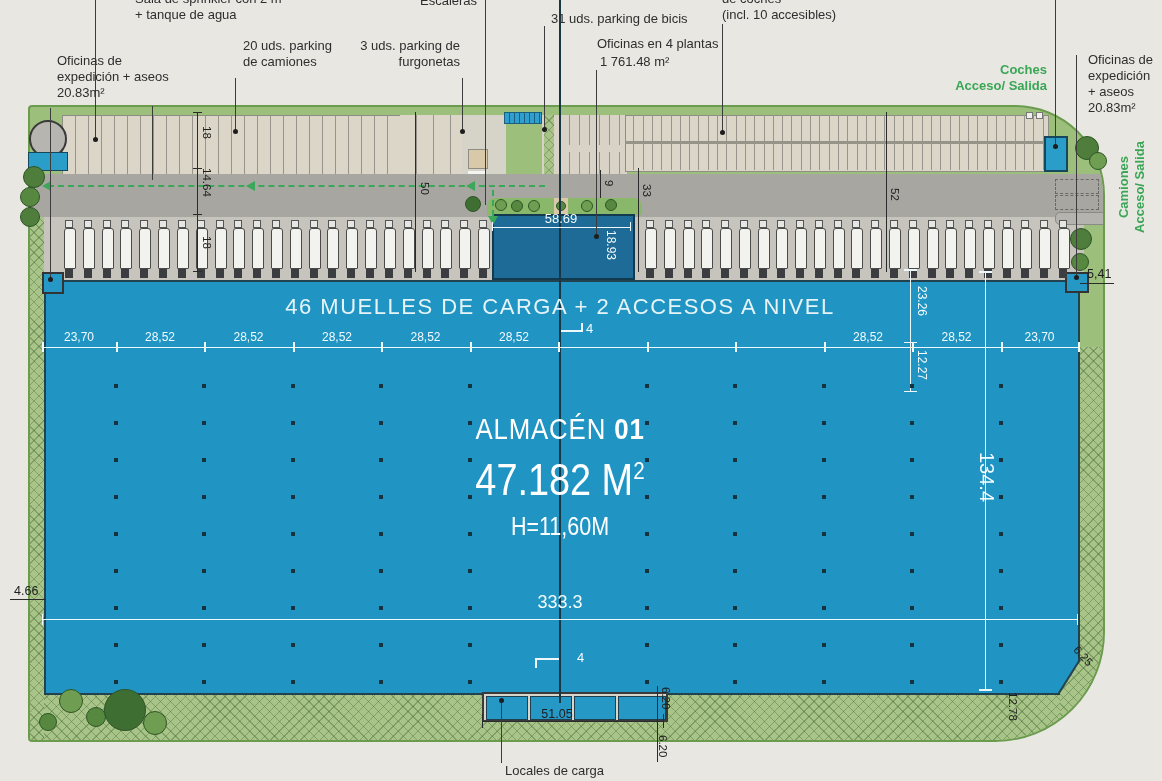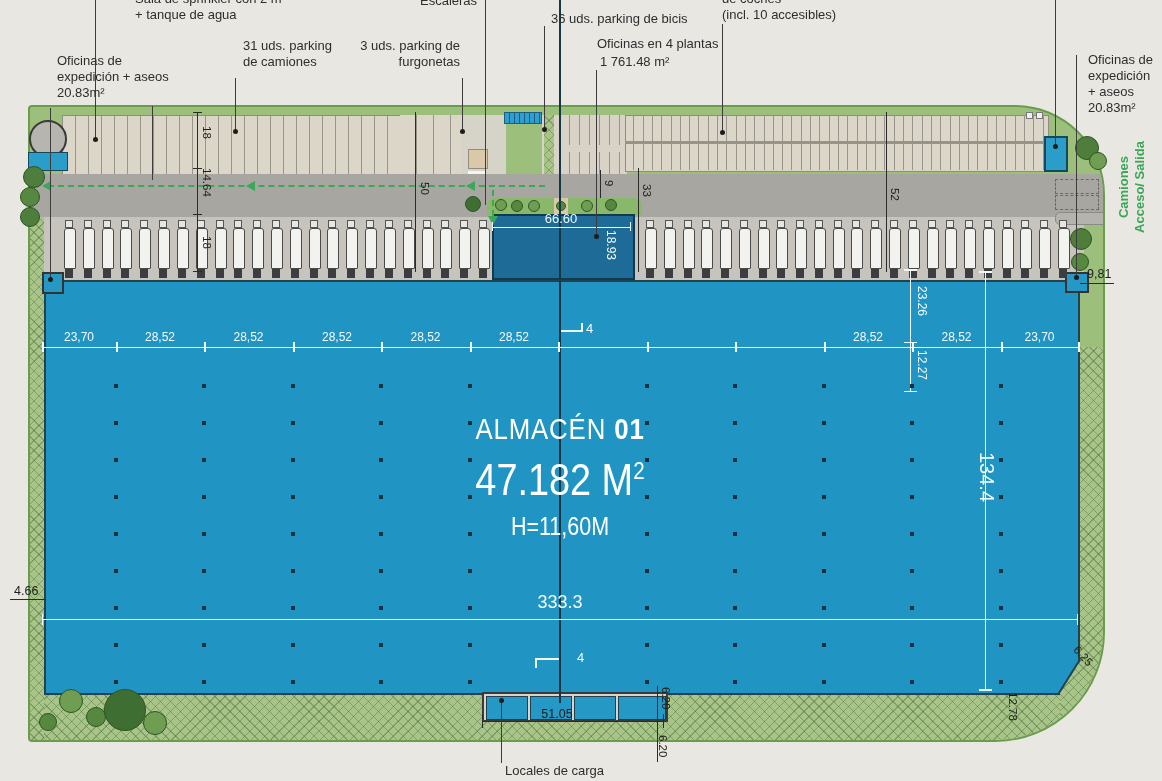--- a/index.html
+++ b/index.html
@@ -108,31 +108,32 @@
 
   <div class="cl" style="left:559px;top:0;height:703px"></div>
 
   <div class="wline" style="left:561px;top:330px;width:22px;height:2px;z-index:6"></div>
   <div class="wline" style="left:581px;top:323px;width:2px;height:9px;z-index:6"></div>
   <div class="dimw" style="left:586px;top:321px;font-size:13px">4</div>
   <div class="wline" style="left:535px;top:658px;width:24px;height:2px;z-index:6"></div>
   <div class="wline" style="left:535px;top:658px;width:2px;height:10px;z-index:6"></div>
   <div class="dimw" style="left:577px;top:650px;font-size:13px">4</div>
 
+  <div class="bigtxt" style="left:230px;top:294px;width:660px;font-size:22px;letter-spacing:1.5px;color:#e6f4f8">46 MUELLES DE CARGA + 2 ACCESOS A NIVEL</div>
   <div class="bigtxt cond" style="left:410px;top:412px;width:300px;font-size:30px;letter-spacing:1px">
     <span>ALMACÉN</span>
     <b>01</b>
   </div>
   <div class="bigtxt cond" style="left:410px;top:455px;width:300px;font-size:44px">
     <span>47.182 M</span><sup style="font-size:24px">2</sup>
   </div>
   <div class="bigtxt cond" style="left:410px;top:512px;width:300px;font-size:25px">H=11,60M</div>
 
   <div class="wline" style="left:42px;top:347px;width:1036px;height:1px"></div>
-  <div class="dimw" style="left:531px;top:211px;width:60px;text-align:center;font-size:13px">66.60</div>
+  <div class="dimw" style="left:531px;top:211px;width:60px;text-align:center;font-size:13px">58.69</div>
   <div class="wline" style="left:492px;top:227px;width:138px;height:1px"></div>
   <div class="wline" style="left:492px;top:222px;width:1px;height:9px"></div>
   <div class="wline" style="left:630px;top:222px;width:1px;height:9px"></div>
   <div class="dimw vert" style="left:604px;top:230px">18.93</div>
   <div class="wline" style="left:910px;top:270px;width:1px;height:122px"></div>
   <div class="wline" style="left:904px;top:269px;width:13px;height:2px"></div>
   <div class="wline" style="left:904px;top:342px;width:13px;height:1px"></div>
   <div class="wline" style="left:904px;top:391px;width:13px;height:1px"></div>
   <div class="dimw vert" style="left:915px;top:286px">23.26</div>
   <div class="dimw vert" style="left:915px;top:350px">12.27</div>
@@ -154,21 +155,21 @@
   <div class="dimk vert" style="left:201px;top:168px">14.64</div>
   <div class="dimk vert" style="left:201px;top:236px">18</div>
   <div class="kline" style="left:415px;top:112px;width:1px;height:160px"></div>
   <div class="dimk vert" style="left:419px;top:182px">50</div>
   <div class="kline" style="left:600px;top:170px;width:1px;height:28px"></div>
   <div class="dimk vert" style="left:603px;top:180px">9</div>
   <div class="kline" style="left:638px;top:168px;width:1px;height:104px"></div>
   <div class="dimk vert" style="left:641px;top:184px">33</div>
   <div class="kline" style="left:886px;top:112px;width:1px;height:160px"></div>
   <div class="dimk vert" style="left:889px;top:188px">52</div>
-  <div class="dimk" style="left:1087px;top:267px;font-size:12.5px">9,81</div>
+  <div class="dimk" style="left:1087px;top:267px;font-size:12.5px">5,41</div>
   <div class="kline" style="left:1080px;top:283px;width:34px;height:1px"></div>
   <div class="dimk" style="left:14px;top:584px;font-size:12.5px">4.66</div>
   <div class="kline" style="left:10px;top:599px;width:36px;height:1px"></div>
   <div class="dimk" style="left:1072px;top:650px;transform:rotate(48deg)">6.25</div>
   <div class="dimk vert" style="left:1007px;top:692px">12.78</div>
   <div class="kline" style="left:657px;top:686px;width:1px;height:76px"></div>
   <div class="dimk vert" style="left:660px;top:687px">6.20</div>
   <div class="dimk vert" style="left:657px;top:735px">6.20</div>
   <div class="kline" style="left:482px;top:721px;width:182px;height:1px"></div>
   <div class="kline" style="left:482px;top:714px;width:1px;height:14px"></div>
@@ -196,30 +197,32 @@
   <div class="ldr" style="left:1076px;top:55px;height:223px"></div>
   <div class="dot" style="left:1074px;top:275px"></div>
   <div class="ldr" style="left:501px;top:703px;height:60px"></div>
   <div class="dot" style="left:499px;top:698px"></div>
 
   <div class="lbl" style="left:135px;top:-9px">Sala de sprinkler con 2 m
 + tanque de agua</div>
   <div class="lbl" style="left:57px;top:53px">Oficinas de
 expedición + aseos
 20.83m²</div>
-  <div class="lbl" style="left:243px;top:38px">31 uds. parking
+  <div class="lbl" style="left:243px;top:38px">20 uds. parking
 de camiones</div>
   <div class="lbl" style="left:352px;top:38px;width:108px;text-align:right">3 uds. parking de
 furgonetas</div>
   <div class="lbl" style="left:420px;top:-7px">Escaleras</div>
-  <div class="lbl" style="left:551px;top:11px">36 uds. parking de bicis</div>
+  <div class="lbl" style="left:551px;top:11px">31 uds. parking de bicis</div>
   <div class="lbl" style="left:597px;top:36px">Oficinas en 4 plantas</div>
   <div class="lbl" style="left:600px;top:54px">1 761.48 m²</div>
   <div class="lbl" style="left:722px;top:-9px">de coches
 (incl. 10 accesibles)</div>
+  <div class="lbl grn" style="left:927px;top:62px;width:120px;text-align:right;font-weight:bold">Coches
+Acceso/ Salida</div>
   <div class="lbl" style="left:1088px;top:52px">Oficinas de
 expedición
 + aseos
 20.83m²</div>
   <div class="lbl grn" style="left:1066px;top:167px;width:140px;height:40px;text-align:center;font-weight:bold;transform:rotate(-90deg)">Camiones
 Acceso/ Salida</div>
   <div class="lbl" style="left:505px;top:763px">Locales de carga</div>
 
   <div class="abs" style="left:1026px;top:112px;width:5px;height:5px;background:#f0f0ec;border:1px solid #777;z-index:3"></div>
   <div class="abs" style="left:1036px;top:112px;width:5px;height:5px;background:#f0f0ec;border:1px solid #777;z-index:3"></div>

